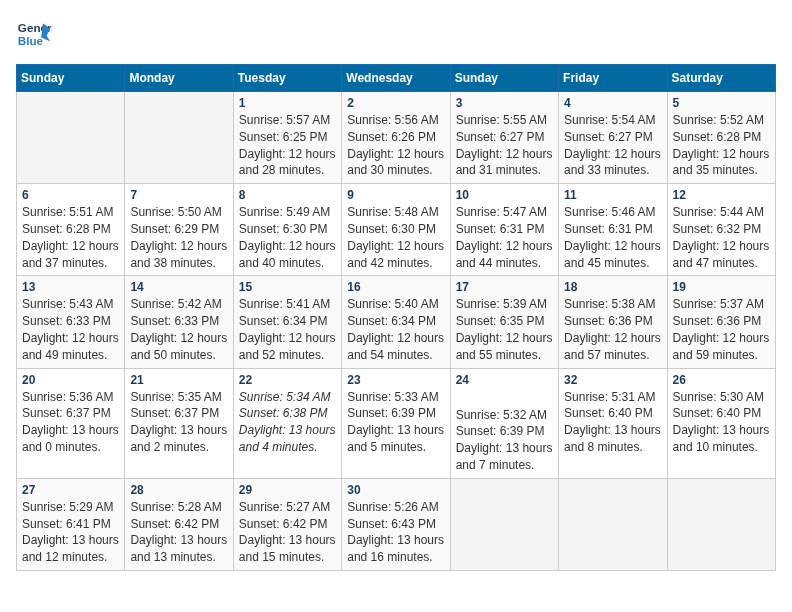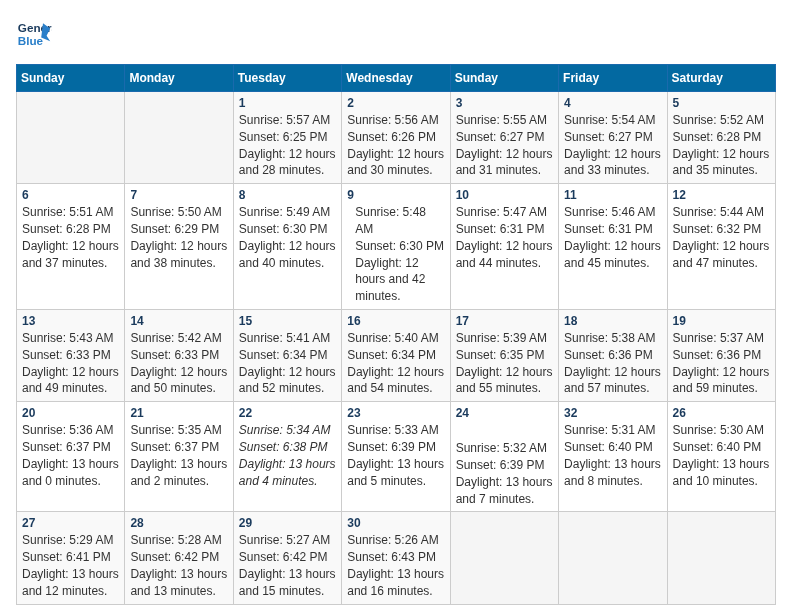--- a/index.html
+++ b/index.html
@@ -161,21 +161,21 @@
 Daylight: 12 hours and 38 minutes.</div>
         </td>
         <td>
           <span class="day-num">8</span>
           <div class="day-detail" style="white-space: pre-line;">Sunrise: 5:49 AM
 Sunset: 6:30 PM
 Daylight: 12 hours and 40 minutes.</div>
         </td>
         <td>
           <span class="day-num">9</span>
-          <div class="day-detail" style="white-space: pre-line; margin-left: 8px;">Sunrise: 5:48 AM
+          <div class="day-detail" style="white-space: pre-line;">Sunrise: 5:48 AM
 Sunset: 6:30 PM
 Daylight: 12 hours and 42 minutes.</div>
         </td>
         <td>
           <span class="day-num">10</span>
           <div class="day-detail" style="white-space: pre-line;">Sunrise: 5:47 AM
 Sunset: 6:31 PM
 Daylight: 12 hours and 44 minutes.</div>
         </td>
         <td>

